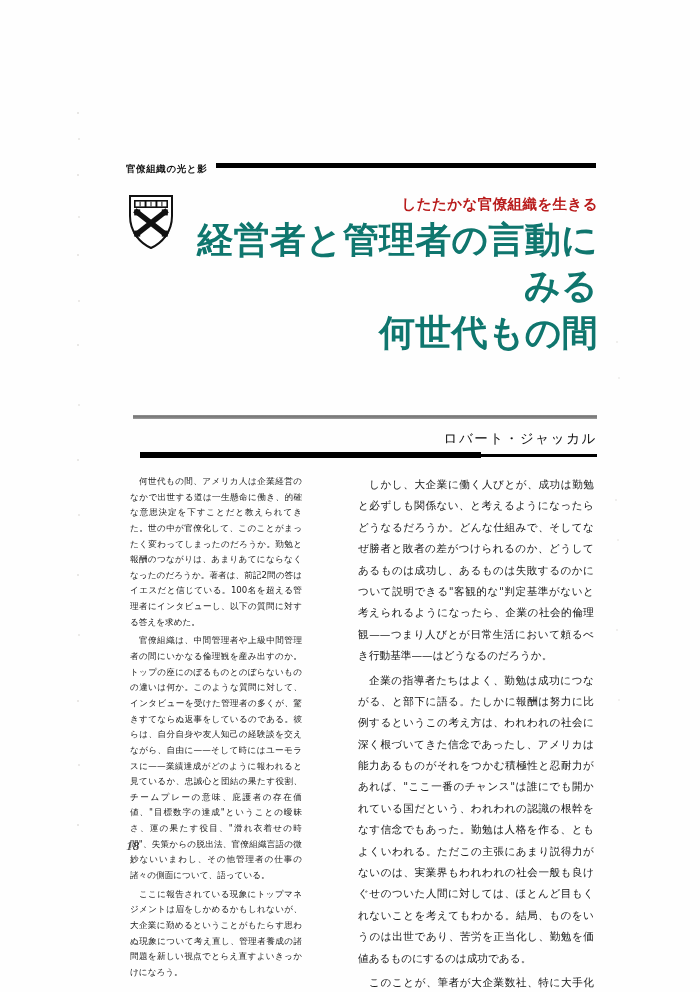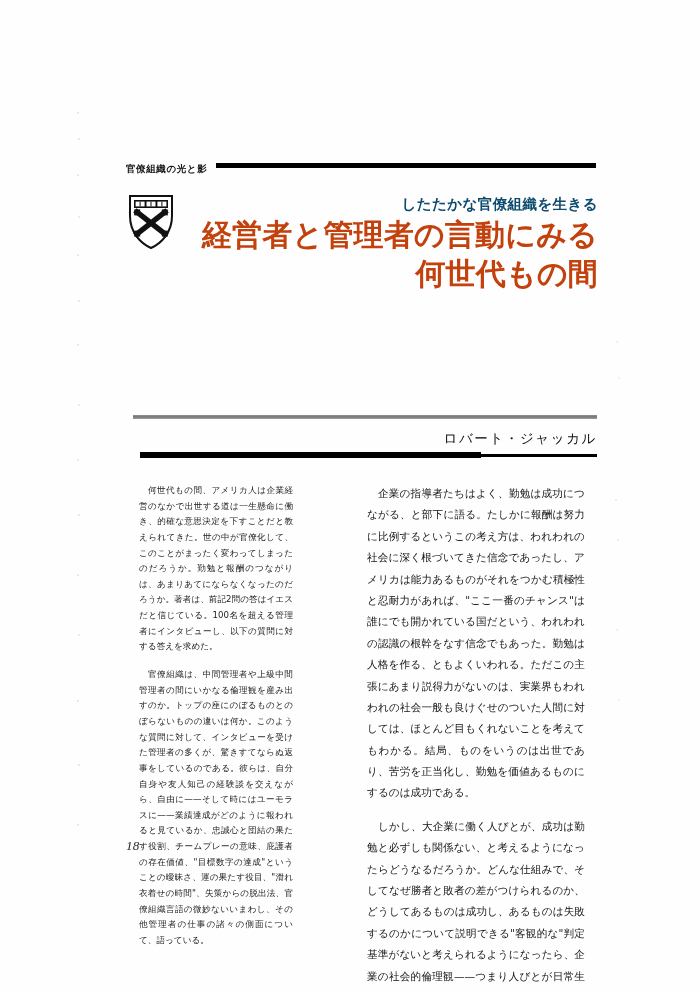--- a/index.html
+++ b/index.html
@@ -106,31 +106,31 @@
     left: 190px;
     top: 196px;
     width: 408px;
     text-align: right;
   }
   .kicker {
     font-family: "DejaVu Sans", "Liberation Sans", sans-serif;
     font-weight: 700;
     font-size: 14.5px;
     letter-spacing: 0.4px;
-    color: #0c4a6e;
+    color: #b91c1c;
     line-height: 1.2;
     margin-bottom: 3px;
   }
   .headline-line {
     font-family: "DejaVu Serif", "Liberation Serif", serif;
     font-weight: 700;
-    font-size: 30px;
+    font-size: 36px;
     letter-spacing: 0.2px;
     line-height: 1.28;
-    color: #c2410c;
+    color: #0f766e;
   }
 
   
   #lead {
     position: absolute;
     left: 350px;
     top: 320px;
     width: 248px;
     font-family: "DejaVu Sans", "Liberation Sans", sans-serif;
     font-weight: 700;
@@ -198,21 +198,21 @@
   }
   .col-para {
     font-family: "DejaVu Sans", "Liberation Sans", sans-serif;
     font-size: 8.6px;
     line-height: 1.82;
     letter-spacing: 0.02px;
     color: #1b1b1b;
     text-align: justify;
     text-justify: inter-character;
     text-indent: 9px;
-    margin: 12px;
+    margin: 3px;
   }
   .column.right .col-para {
     font-family: "DejaVu Serif", "Liberation Serif", serif;
     font-size: 10.6px;
     line-height: 2.02;
     letter-spacing: 0.05px;
     text-indent: 11px;
     color: #141414;
   }
 
@@ -275,23 +275,24 @@
 
   <div id="rule-gray"></div>
   <div id="byline">ロバート・ジャッカル</div>
   <div id="rule-thick"></div>
   <div id="rule-thin"></div>
 
   <div id="columns">
     <div class="column left">
       <p class="col-para">何世代もの間、アメリカ人は企業経営のなかで出世する道は一生懸命に働き、的確な意思決定を下すことだと教えられてきた。世の中が官僚化して、このことがまったく変わってしまったのだろうか。勤勉と報酬のつながりは、あまりあてにならなくなったのだろうか。著者は、前記2問の答はイエスだと信じている。100名を超える管理者にインタビューし、以下の質問に対する答えを求めた。</p>
       <p class="col-para">官僚組織は、中間管理者や上級中間管理者の間にいかなる倫理観を産み出すのか。トップの座にのぼるものとのぼらないものの違いは何か。このような質問に対して、インタビューを受けた管理者の多くが、驚きすてならぬ返事をしているのである。彼らは、自分自身や友人知己の経験談を交えながら、自由に——そして時にはユーモラスに——業績達成がどのように報われると見ているか、忠誠心と団結の果たす役割、チームプレーの意味、庇護者の存在価値、"目標数字の達成"ということの曖昧さ、運の果たす役目、"滑れ衣着せの時間"、失策からの脱出法、官僚組織言語の微妙ないいまわし、その他管理者の仕事の諸々の側面について、語っている。</p>
+      <p class="col-para">ここに報告されている現象にトップマネジメントは眉をしかめるかもしれないが、大企業に勤めるということがもたらす思わぬ現象について考え直し、管理者養成の諸問題を新しい視点でとらえ直すよいきっかけになろう。</p>
     </div>
     <div class="column right">
+      <p class="col-para">しかし、大企業に働く人びとが、成功は勤勉と必ずしも関係ない、と考えるようになったらどうなるだろうか。どんな仕組みで、そしてなぜ勝者と敗者の差がつけられるのか、どうしてあるものは成功し、あるものは失敗するのかについて説明できる"客観的な"判定基準がないと考えられるようになったら、企業の社会的倫理観——つまり人びとが日常生活において頼るべき行動基準——はどうなるのだろうか。</p>
       <p class="col-para">企業の指導者たちはよく、勤勉は成功につながる、と部下に語る。たしかに報酬は努力に比例するというこの考え方は、われわれの社会に深く根づいてきた信念であったし、アメリカは能力あるものがそれをつかむ積極性と忍耐力があれば、"ここ一番のチャンス"は誰にでも開かれている国だという、われわれの認識の根幹をなす信念でもあった。勤勉は人格を作る、ともよくいわれる。ただこの主張にあまり説得力がないのは、実業界もわれわれの社会一般も良けぐせのついた人間に対しては、ほとんど目もくれないことを考えてもわかる。結局、ものをいうのは出世であり、苦労を正当化し、勤勉を価値あるものにするのは成功である。</p>
-      <p class="col-para">しかし、大企業に働く人びとが、成功は勤勉と必ずしも関係ない、と考えるようになったらどうなるだろうか。どんな仕組みで、そしてなぜ勝者と敗者の差がつけられるのか、どうしてあるものは成功し、あるものは失敗するのかについて説明できる"客観的な"判定基準がないと考えられるようになったら、企業の社会的倫理観——つまり人びとが日常生活において頼るべき行動基準——はどうなるのだろうか。</p>
       <p class="col-para">このことが、筆者が大企業数社、特に大手化学会</p>
     </div>
   </div>
 
   <div id="folio">18</div>
 
 </div>
 
 </body></html>

